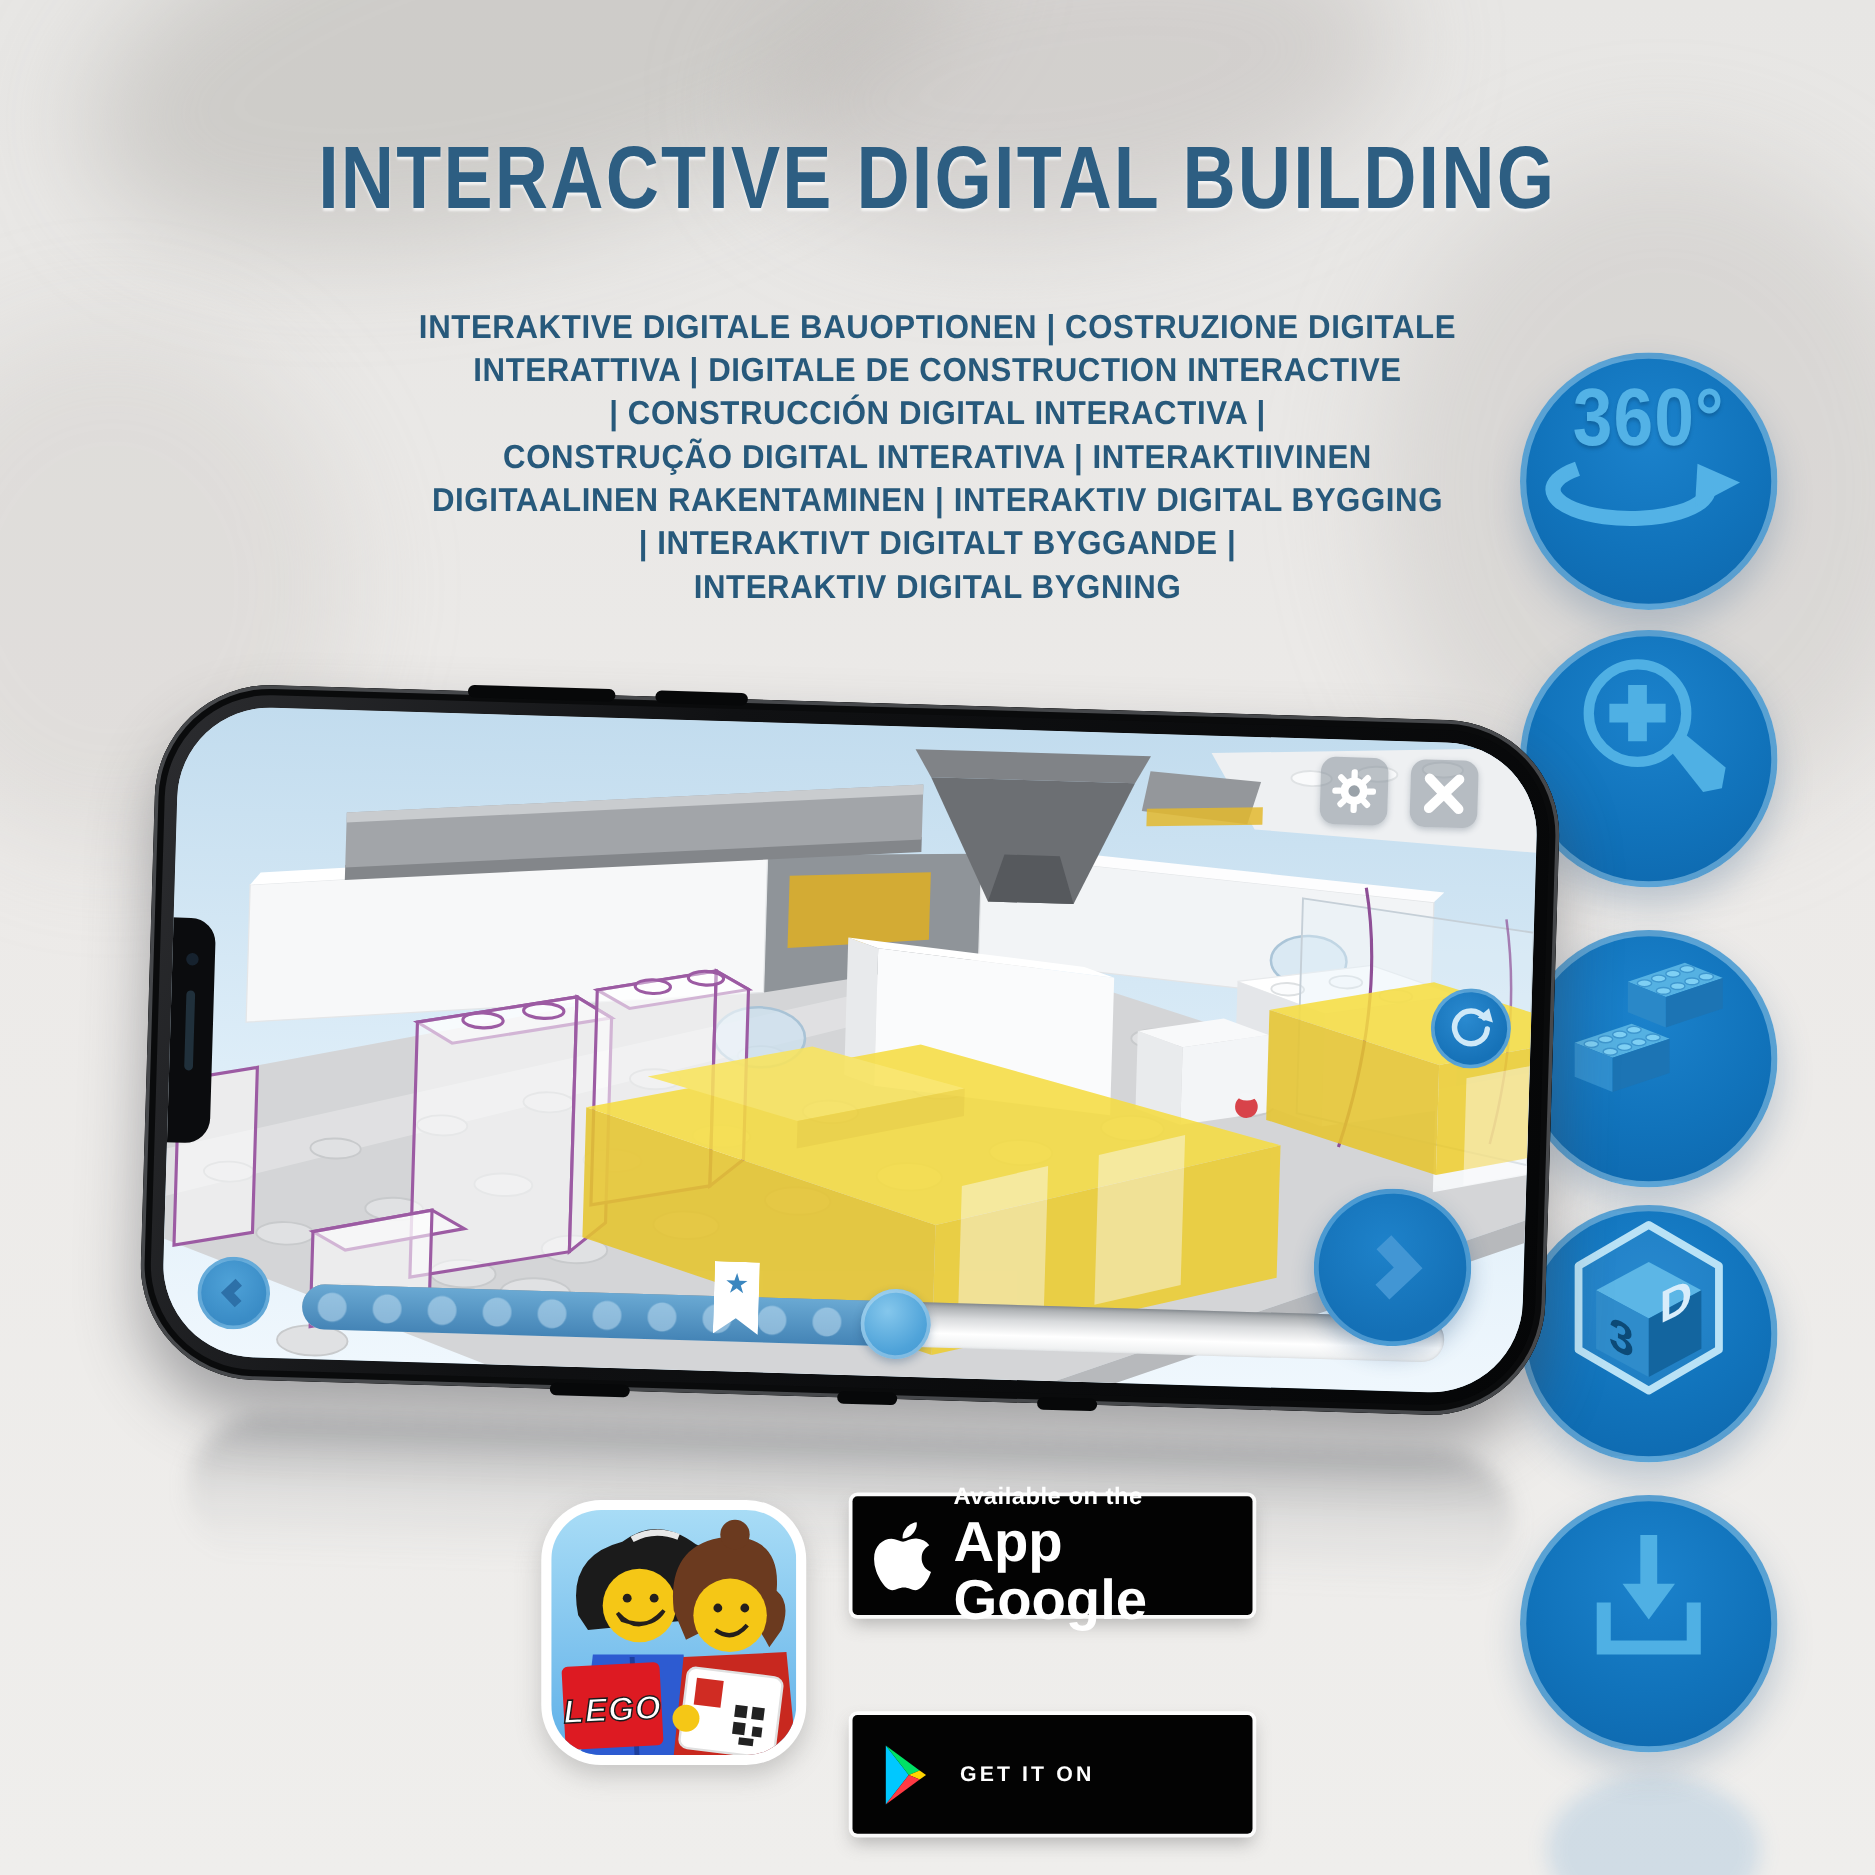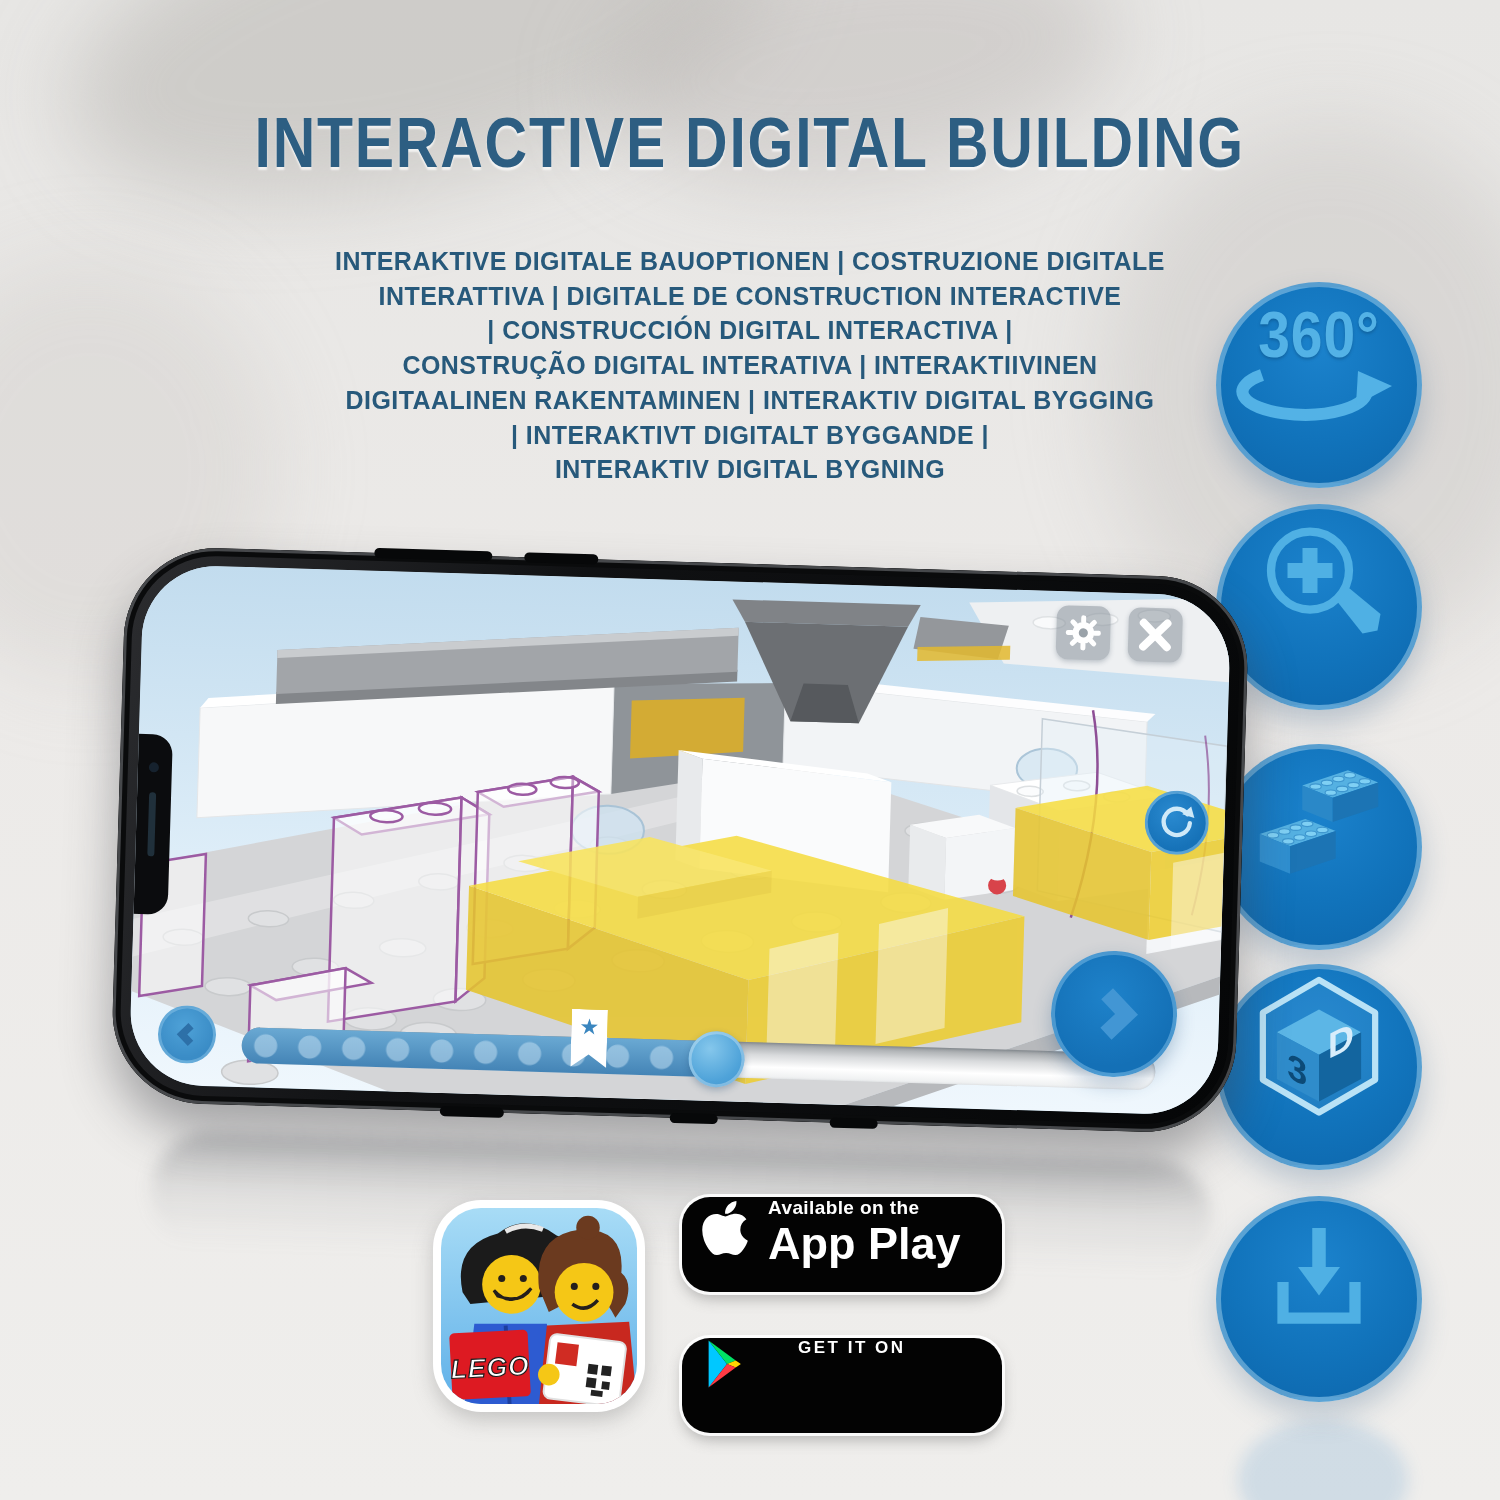--- a/index.html
+++ b/index.html
@@ -96,25 +96,25 @@
   .bookmark{position:absolute;left:36%;bottom:6px;width:36px;height:58px;background:#ffffff;z-index:9;
     clip-path:polygon(0 0,100% 0,100% 100%,50% 78%,0 100%);
     display:flex;justify-content:center;}
   .bookmark span{font-size:22px;color:#3a86bf;margin-top:5px;}
 
   
   .lego-app-icon{position:absolute;left:433px;top:1200px;width:212px;height:212px;z-index:6;
     background:#fff;border-radius:48px;padding:8px;box-sizing:border-box;
     box-shadow:0 8px 20px rgba(120,120,120,.35);}
   .lego-app-icon svg{width:100%;height:100%;border-radius:40px;display:block;}
-  .store-badge{position:absolute;left:682px;width:320px;height:95px;background:#030303;border-radius:28px;
-    z-index:6;display:flex;align-items:flex-start;color:#fff;box-sizing:border-box;
+  .store-badge{position:absolute;left:682px;width:320px;height:95px;background:#030303;border-radius:4px;
+    z-index:6;display:flex;align-items:center;color:#fff;box-sizing:border-box;
     box-shadow:0 0 0 3px rgba(255,255,255,.9),0 7px 14px rgba(110,110,110,.45);}
   .badge-apple{top:1197px;}
-  .badge-google{top:1338px;gap:30px;}
+  .badge-google{top:1372px;}
   .badge-logo{width:86px;display:flex;justify-content:center;align-items:center;}
   .badge-text{display:flex;flex-direction:column;justify-content:center;}
   .badge-line1{font-size:19px;font-weight:bold;letter-spacing:.4px;}
   .badge-line1.gp{font-size:17px;font-weight:bold;letter-spacing:2.5px;}
   .badge-line2{font-size:45px;font-weight:bold;letter-spacing:0;line-height:46px;margin-top:2px;}
 </style>
 </head>
 <body>
 
 <div class="smudge s1"></div>
@@ -443,21 +443,21 @@
 </div>
 
 <div class="store-badge badge-apple">
   <div class="badge-logo">
     <svg width="52" height="62" viewBox="0 0 384 512">
       <path fill="#ffffff" d="M318.7 268.7c-.2-36.7 16.4-64.4 50-84.8-18.8-26.9-47.2-41.7-84.7-44.6-35.5-2.8-74.3 20.7-88.5 20.7-15 0-49.4-19.7-76.4-19.7C63.3 141.2 4 184.8 4 273.5q0 39.3 14.4 81.2c12.8 36.7 59 126.7 107.2 125.2 25.2-.6 43-17.9 75.8-17.9 31.8 0 48.3 17.9 76.4 17.9 48.6-.7 90.4-82.5 102.6-119.3-65.2-30.7-61.7-90-61.7-91.9zm-56.6-164.2c27.3-32.4 24.8-61.9 24-72.5-24.1 1.4-52 16.4-67.9 34.9-17.5 19.8-27.8 44.3-25.6 71.9 26.1 2 49.9-11.4 69.5-34.3z"></path>
     </svg>
   </div>
   <div class="badge-text">
     <div class="badge-line1">Available on the</div>
-    <div class="badge-line2">App Play</div>
+    <div class="badge-line2">App Google</div>
   </div>
 </div>
 
 <div class="store-badge badge-google">
   <div class="badge-logo">
     <svg width="46" height="52" viewBox="0 0 90 100">
       <polygon points="13,4 13,96 49,50" fill="#00c8ff"></polygon>
       <polygon points="13,4 66,43 49,50" fill="#00e266"></polygon>
       <polygon points="49,50 66,43 76,50 66,57" fill="#ffd500"></polygon>
       <polygon points="13,96 66,57 49,50" fill="#ff3a44"></polygon>

